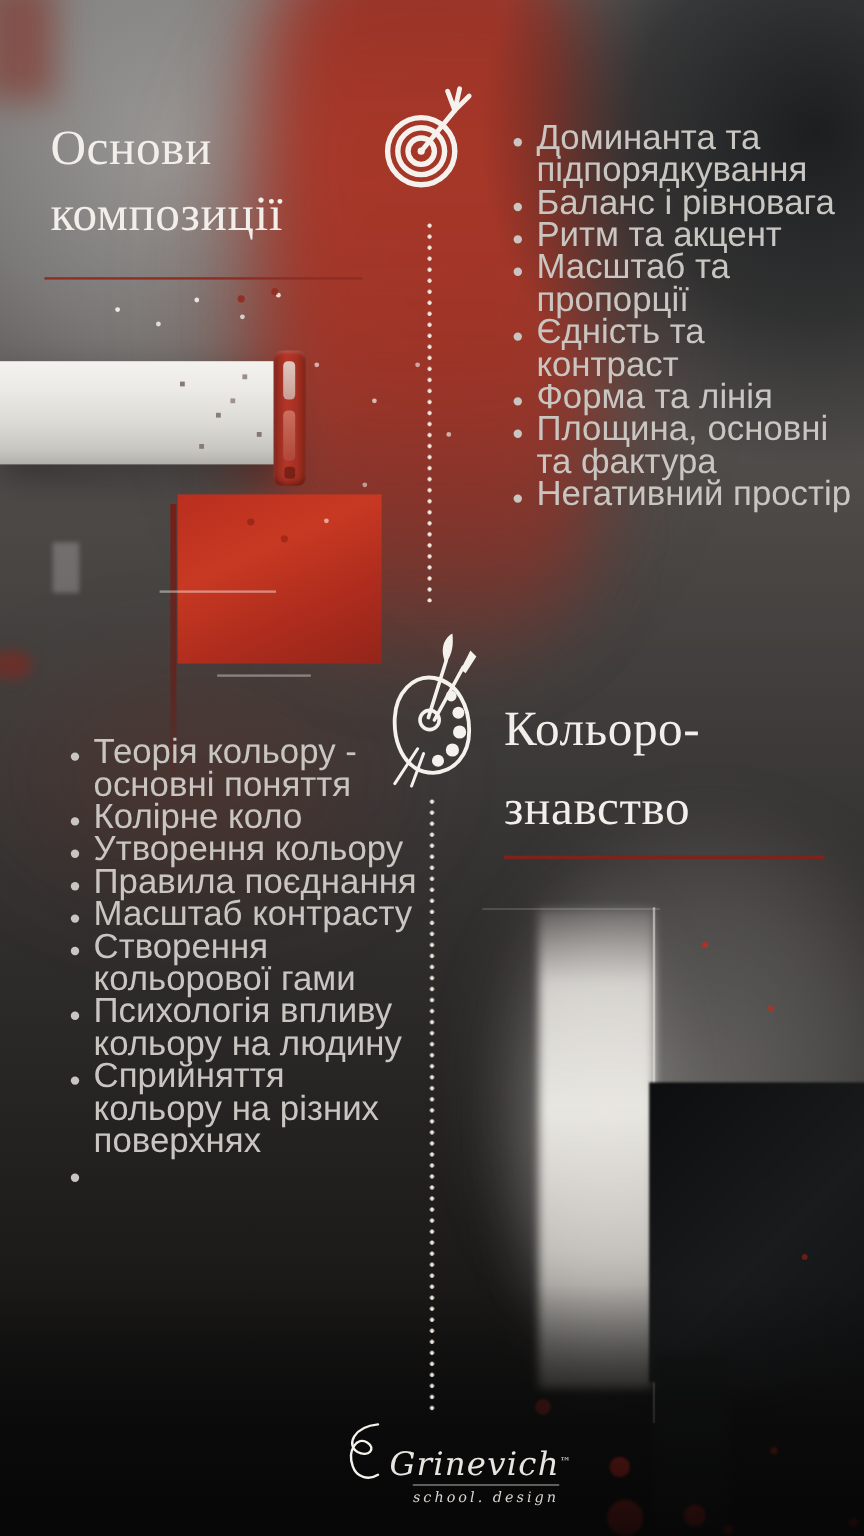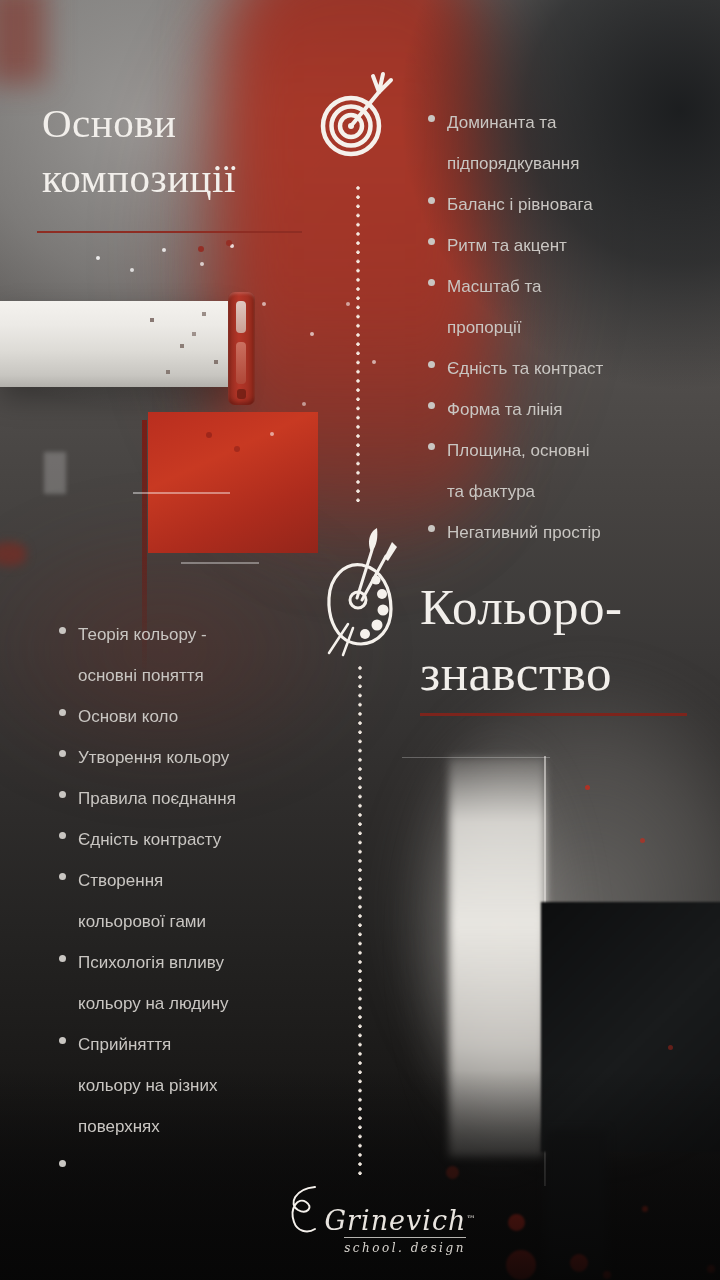--- a/index.html
+++ b/index.html
@@ -94,31 +94,31 @@
     box-shadow:58px -2px 0 -6px #b5251a, 86px 10px 0 -11px #a02117, 124px -56px 0 -12px #8c2014, 190px 4px 0 -11px #7e1d12; }
 
   .bottom-shade { left:0; top:1070px; width:720px; height:210px;
     background:linear-gradient(180deg, rgba(8,8,8,0) 0%, rgba(8,8,8,.55) 45%, rgba(6,6,6,.9) 100%); }
 
   
   .content { z-index:10; }
   .title { font-family:"Liberation Serif", serif; font-weight:400; color:#f2efeb; margin:0; letter-spacing:.5px; }
   .title span { display:block; }
   .title-comp { left:42px; top:96px; font-size:41px; line-height:55px; }
-  .title-color { left:420px; top:574px; font-size:51px; line-height:66px; }
+  .title-color { left:420px; top:574px; font-size:41px; line-height:66px; }
   .underline { height:2px; background:#8e2d23; }
   .u1 { left:37px; top:231px; width:265px; }
   .u2 { left:420px; top:713px; width:267px; height:3px; background:#7c241c; }
 
   .dotted { width:4px; background-image:radial-gradient(circle at 2px 2px, rgba(250,242,233,.95) 1.45px, rgba(250,242,233,0) 2px);
     background-size:4px 9.2px; background-repeat:repeat-y; }
   .d1 { left:356px; top:186px; height:316px; }
   .d2 { left:358px; top:666px; height:510px; }
 
-  .list { list-style:none; margin:0; padding:0; color:#c9c6c2; font-size:17px; line-height:41px; }
+  .list { list-style:none; margin:0; padding:0; color:#c9c6c2; font-size:29px; line-height:27px; }
   .list li { display:flex; align-items:flex-start; }
   .bullet { flex:none; width:7px; height:7px; border-radius:50%; background:#c9c6c2; margin:13px 12px 0 0; }
   .item-text { white-space:pre-line; }
   .list-right { left:428px; top:102px; width:285px; }
   .list-left { left:59px; top:614px; width:300px; }
 
   .icon-svg { stroke:#f5f1ec; fill:none; stroke-linecap:round; stroke-linejoin:round; }
   .target-icon-box { left:318px; top:66px; width:78px; height:98px; }
   .palette-icon-box { left:320px; top:526px; width:80px; height:132px; }
 
@@ -262,36 +262,36 @@
   <ul class="abs content list list-left">
 
       <li class="list-item">
         <span class="bullet"></span>
         <span class="item-text">Теорія кольору -
 основні поняття</span>
       </li>
 
       <li class="list-item">
         <span class="bullet"></span>
-        <span class="item-text">Основи коло</span>
+        <span class="item-text">Колірне коло</span>
       </li>
 
       <li class="list-item">
         <span class="bullet"></span>
         <span class="item-text">Утворення кольору</span>
       </li>
 
       <li class="list-item">
         <span class="bullet"></span>
         <span class="item-text">Правила поєднання</span>
       </li>
 
       <li class="list-item">
         <span class="bullet"></span>
-        <span class="item-text">Єдність контрасту</span>
+        <span class="item-text">Масштаб контрасту</span>
       </li>
 
       <li class="list-item">
         <span class="bullet"></span>
         <span class="item-text">Створення
 кольорової гами</span>
       </li>
 
       <li class="list-item">
         <span class="bullet"></span>

